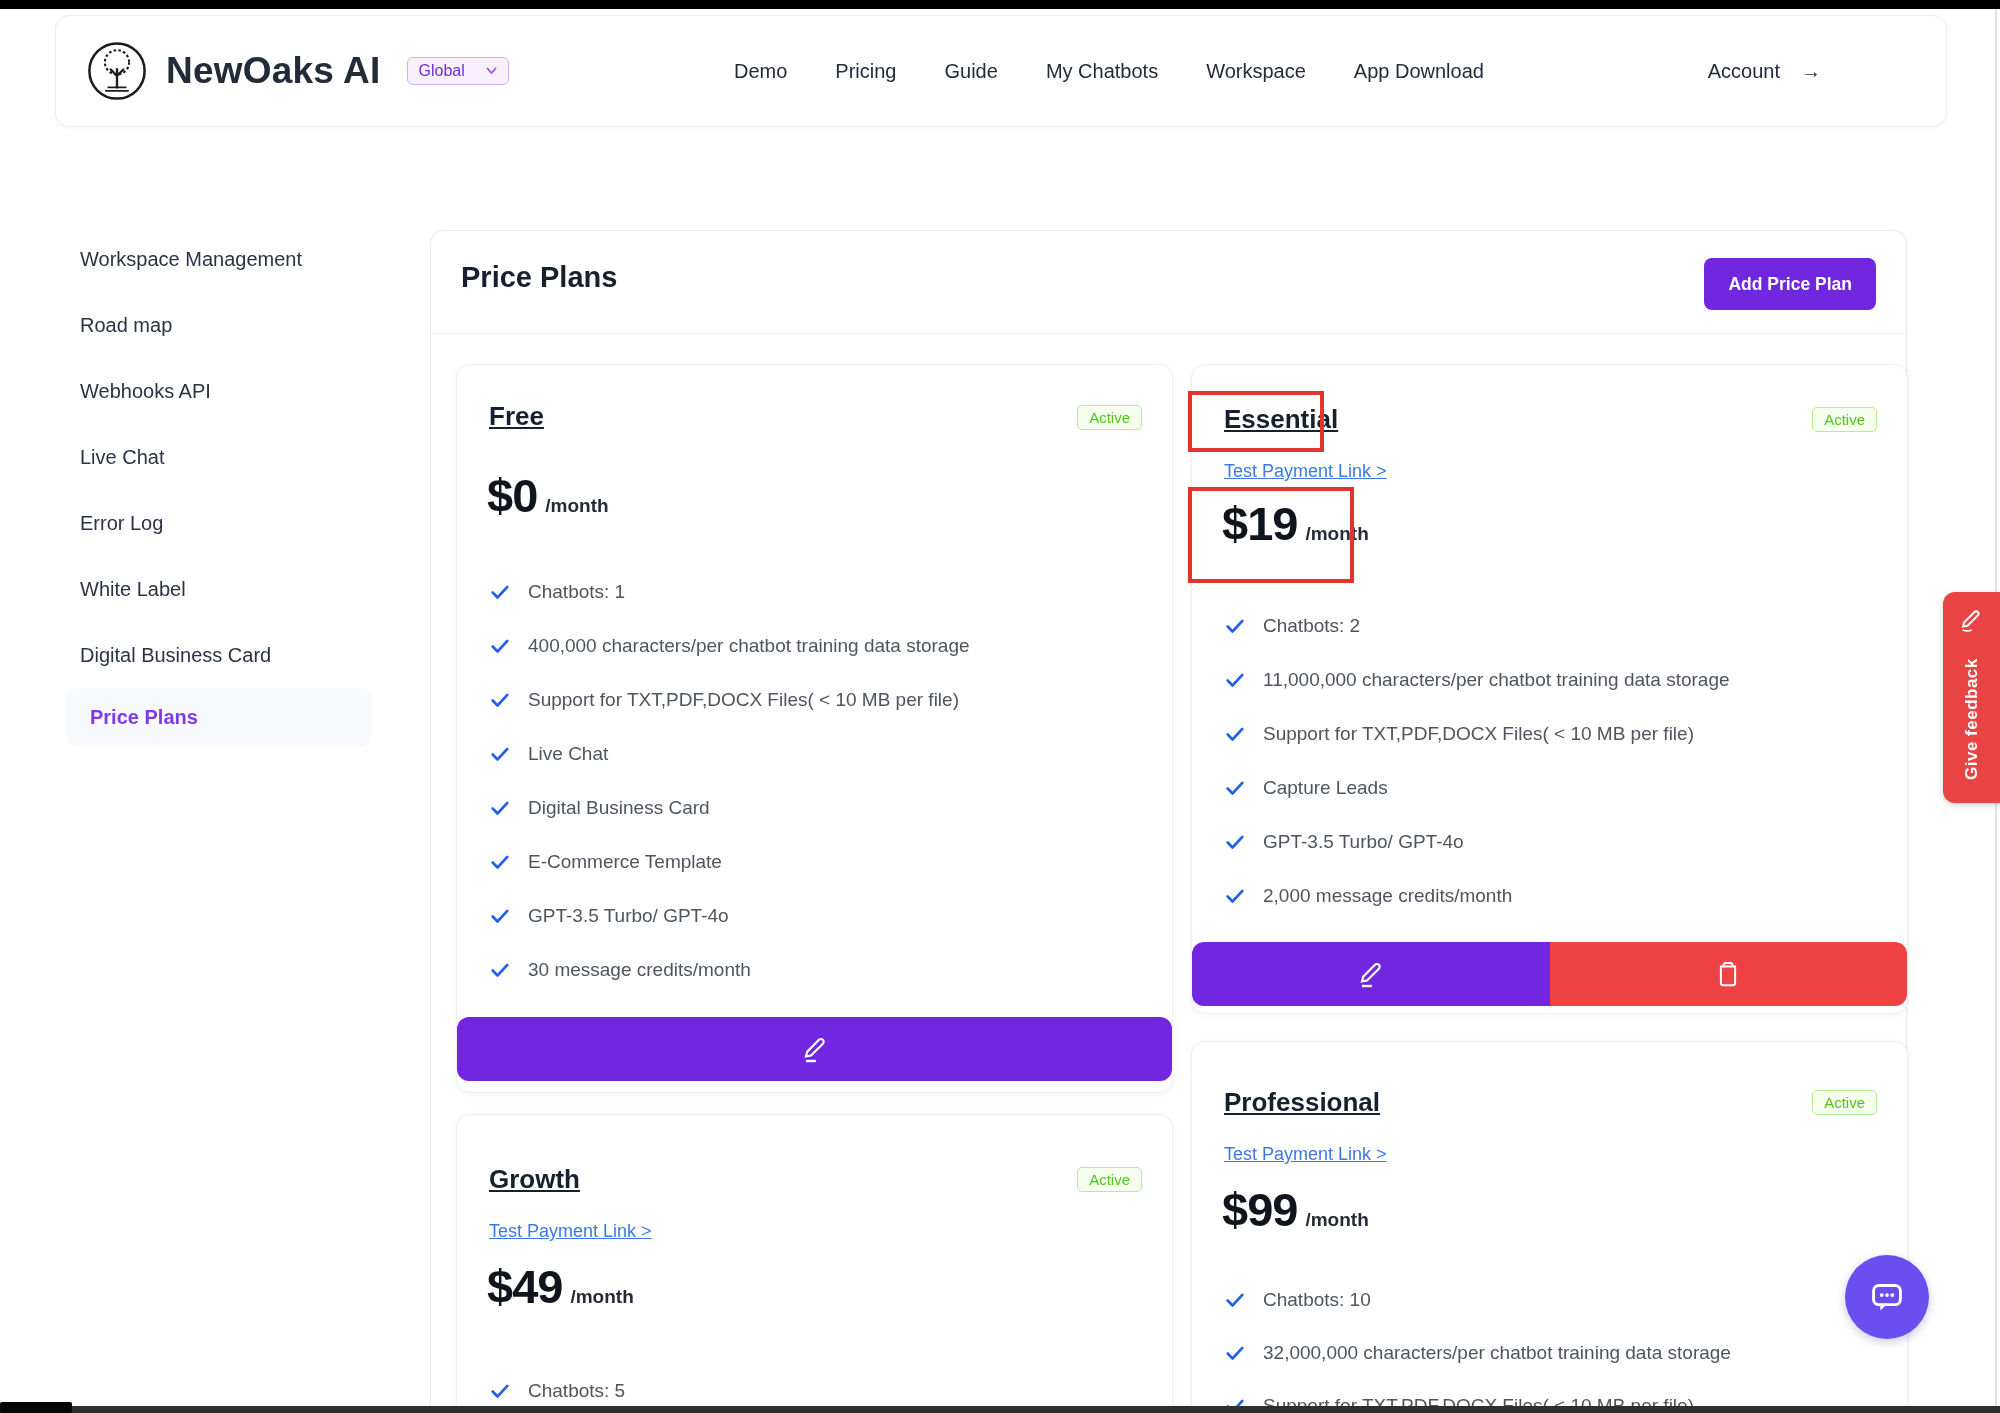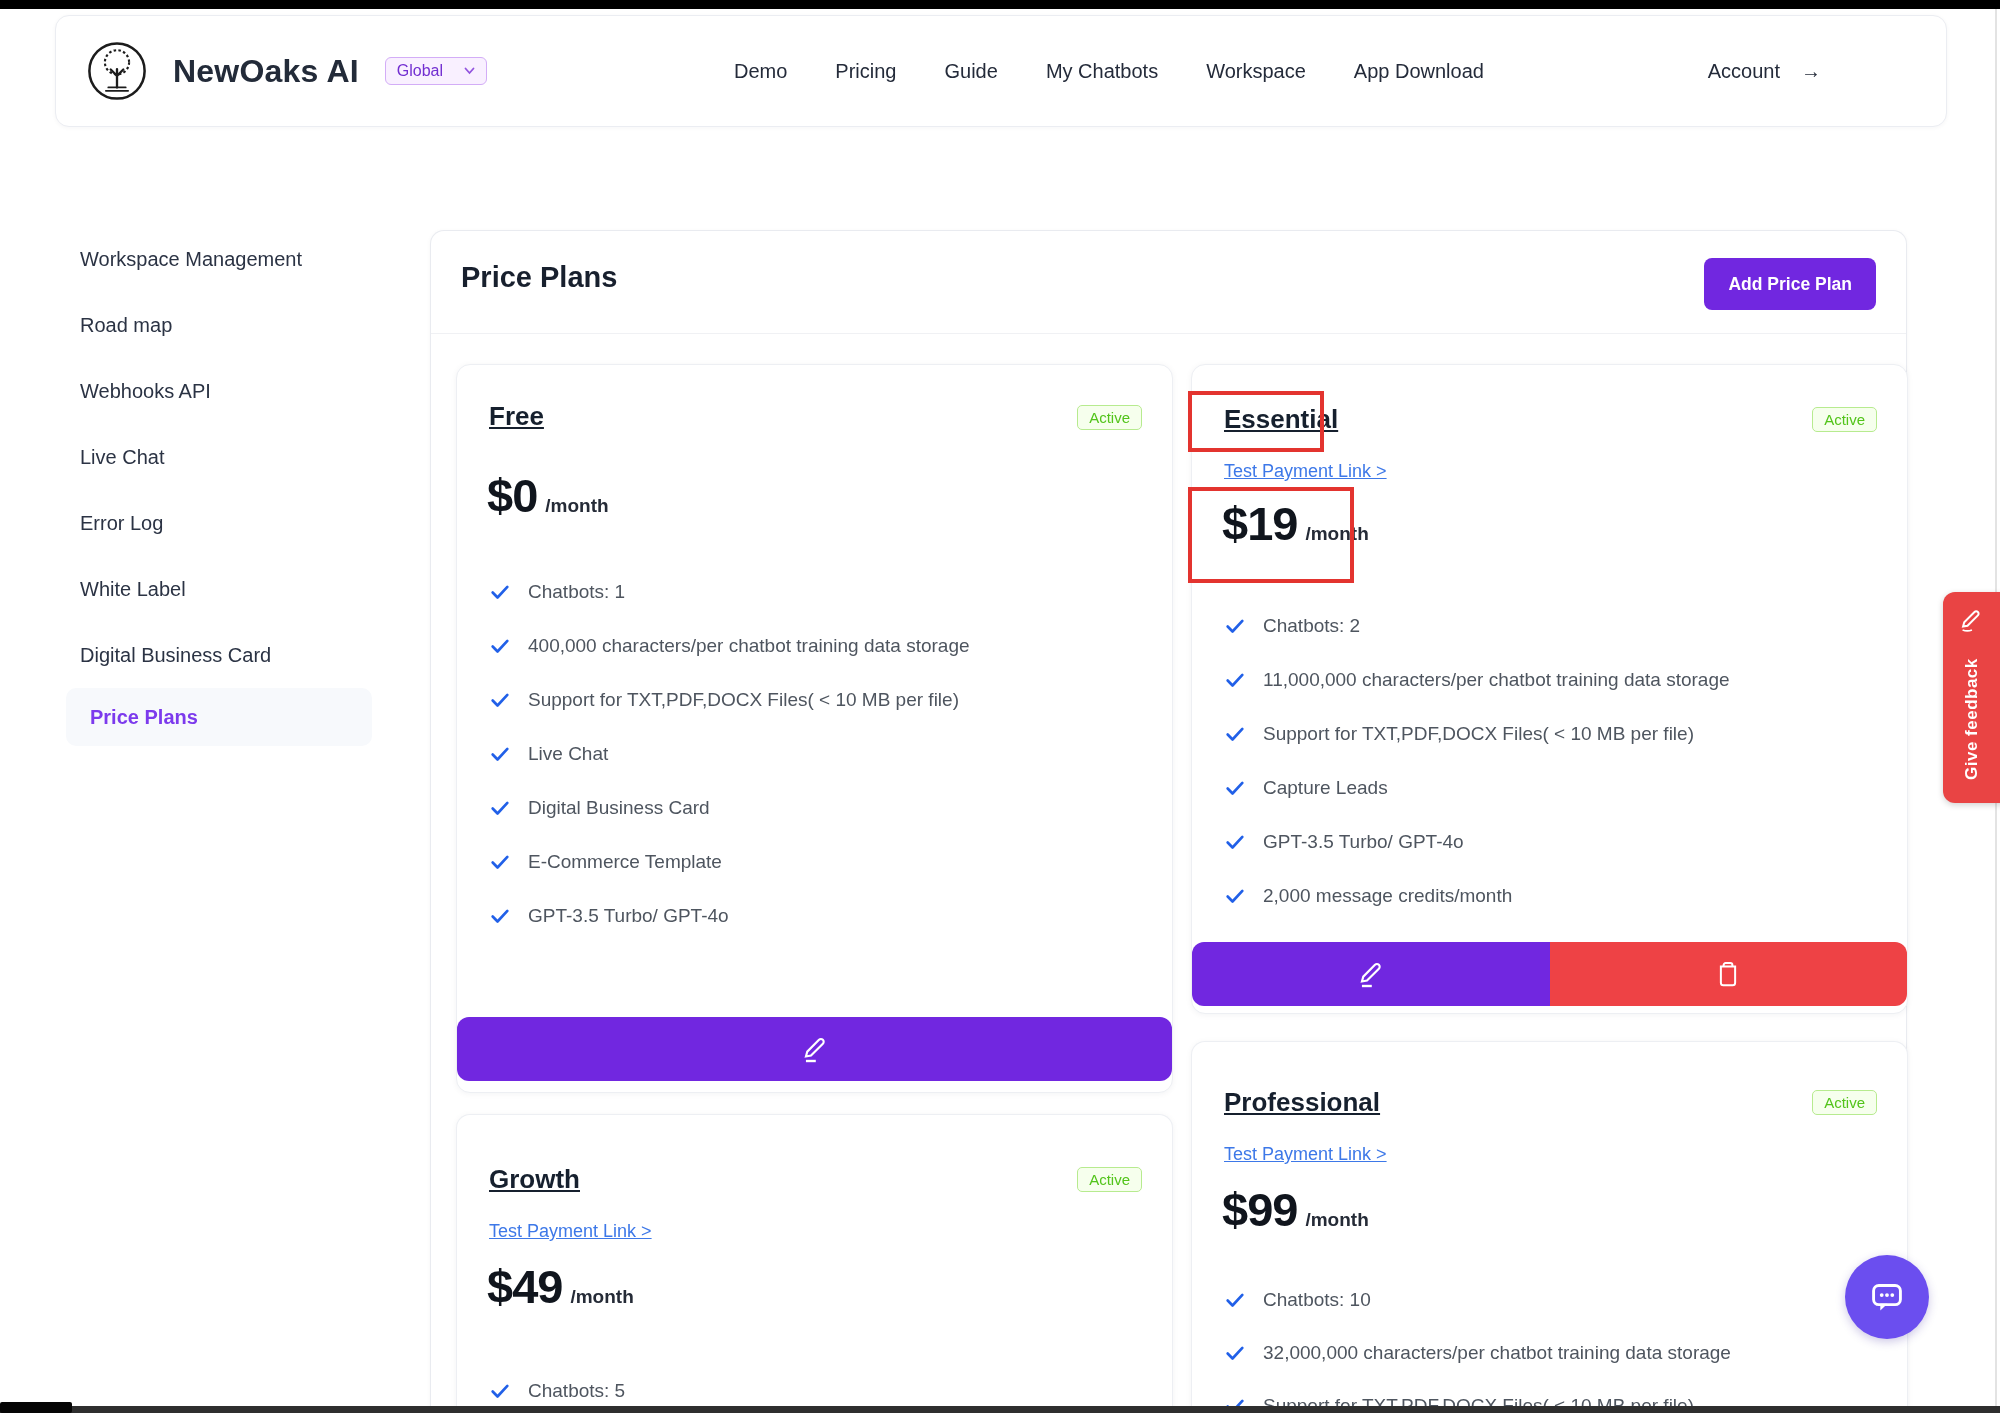--- a/index.html
+++ b/index.html
@@ -9,21 +9,21 @@
   .topbar{position:absolute;left:0;top:0;width:100%;height:9px;background:#000;z-index:70;}
   .bottombar{position:absolute;left:0;top:1406px;width:100%;height:7px;background:#2e2e2e;z-index:70;}
   .bottomseg{position:absolute;left:0;top:1402px;width:72px;height:11px;background:#050505;z-index:71;border-radius:2px;}
   .rightedge{position:absolute;right:3px;top:0;bottom:0;width:2px;background:#e3e3e3;z-index:5;}
 
   
   .header{position:absolute;left:55px;top:15px;width:1890px;height:110px;background:#fff;
           border:1.5px solid #ebedf2;border-radius:14px;box-shadow:0 1px 4px rgba(20,30,60,.04);
           display:flex;align-items:center;z-index:10;}
   .logo{width:62px;height:62px;margin-left:30px;flex:0 0 auto;}
-  .brand{margin-left:25px;font-size:32px;font-weight:700;color:#232b39;letter-spacing:.2px;}
+  .brand{margin-left:18px;font-size:37px;font-weight:700;color:#232b39;letter-spacing:.2px;}
   .gtag{margin-left:26px;display:inline-flex;align-items:center;gap:21px;background:#f9f0ff;
         border:1px solid #d3adf7;color:#722ed1;font-size:16px;font-weight:500;
         padding:4px 11px;border-radius:6px;cursor:pointer;}
   .nav{position:absolute;left:678px;top:0;height:100%;display:flex;align-items:center;gap:48px;}
   .nav-item{font-size:20px;font-weight:500;color:#242b3a;cursor:pointer;white-space:nowrap;}
   .account{position:absolute;right:125px;top:0;height:100%;display:flex;align-items:center;gap:21px;
            font-size:20px;font-weight:500;color:#242b3a;cursor:pointer;}
 
   
   .side-item{position:absolute;left:80px;font-size:20px;font-weight:400;color:#2b3344;cursor:pointer;white-space:nowrap;}
@@ -180,20 +180,26 @@
             <span class="ftext">E-Commerce Template</span>
           </div>
 
           <div class="feature">
             <svg width="22" height="22" viewBox="0 0 24 24">
               <path d="M4 12.5 L9.3 18 L20 6.5" fill="none" stroke="#2160e8" stroke-width="2.9" stroke-linecap="round" stroke-linejoin="round"></path>
             </svg>
             <span class="ftext">GPT-3.5 Turbo/ GPT-4o</span>
           </div>
 
+          <div class="feature">
+            <svg width="22" height="22" viewBox="0 0 24 24">
+              <path d="M4 12.5 L9.3 18 L20 6.5" fill="none" stroke="#2160e8" stroke-width="2.9" stroke-linecap="round" stroke-linejoin="round"></path>
+            </svg>
+            <span class="ftext">30 message credits/month</span>
+          </div>
         </div>
       <button class="btn-edit-full" style="top:652px">
         <svg width="32" height="32" viewBox="0 0 24 24" fill="none" stroke="#fff" stroke-width="1.6">
           <path d="M5.2 17.6 L6.2 14 L15 5.1 a2 2 0 0 1 2.9 2.9 L9 16.9 L5.2 17.6 Z"></path>
           <line x1="5.2" y1="21" x2="12.6" y2="21" stroke-width="1.8"></line>
         </svg>
       </button>
     </div>
 
     <div class="card" style="left:760px;top:133px;height:648px">

